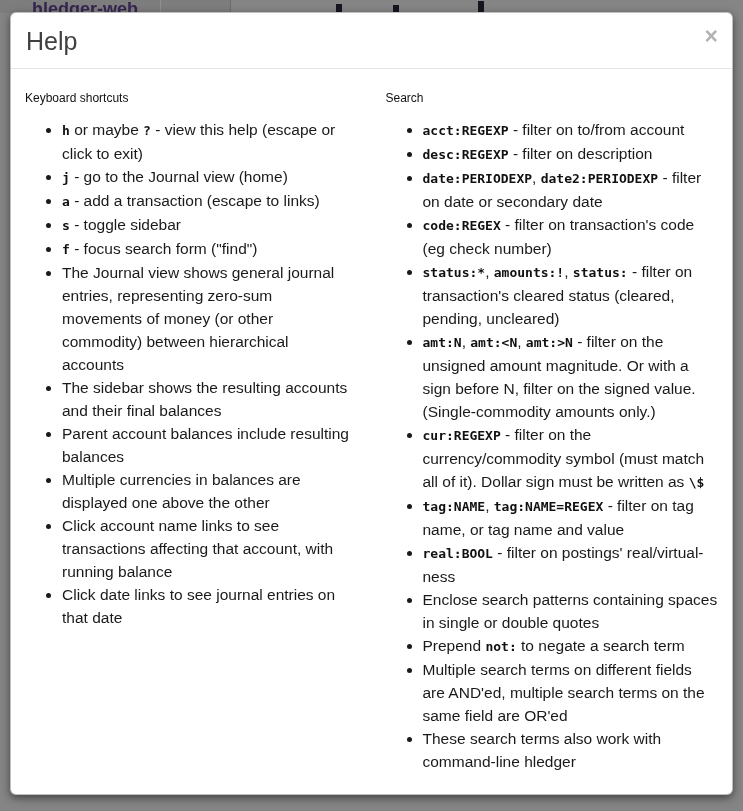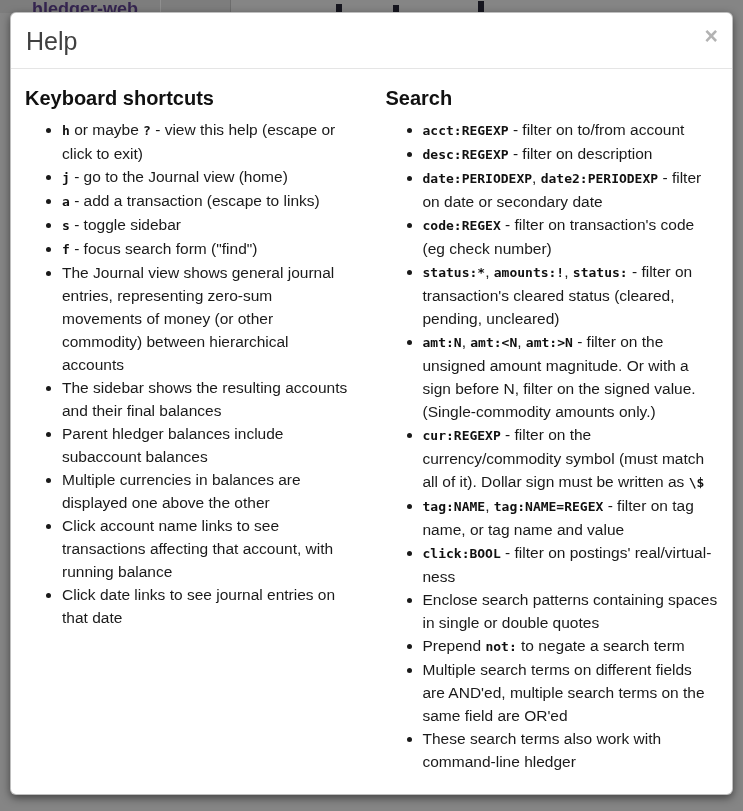--- a/index.html
+++ b/index.html
@@ -54,21 +54,21 @@
   .modal-body {
     display:flex;
     padding:19px 14px 0 14px;
     color:#1a1a1a;
   }
   .col { box-sizing:border-box; }
   .col-left  { width:50%; padding-right:18px; }
   .col-right { width:50%; padding-left:14px; }
   .section-heading {
     margin:0 0 10px 0;
-    font-size:20px; font-weight:700; color:#111111;
+    font-size:12px; font-weight:400; color:#111111;
     line-height:20px;
   }
   .col-left .section-heading.second { margin-top:21px; }
   ul.help-list {
     margin:0; padding:0 0 0 37px;
     font-size:15.5px; line-height:23px;
     list-style:disc outside;
   }
   ul.help-list li { margin:0; padding:0; }
   .code {
@@ -104,38 +104,38 @@
       <ul class="help-list">
           <li><span class="code">h</span><span> or maybe </span><span class="code">?</span><span> - view this help (escape or click to exit)</span></li>
           <li><span class="code">j</span><span> - go to the Journal view (home)</span></li>
           <li><span class="code">a</span><span> - add a transaction (escape to links)</span></li>
           <li><span class="code">s</span><span> - toggle sidebar</span></li>
           <li><span class="code">f</span><span> - focus search form ("find")</span></li>
         </ul>
       <ul class="help-list">
           <li><span>The Journal view shows general journal entries, representing zero-sum movements of money (or other commodity) between hierarchical accounts</span></li>
           <li><span>The sidebar shows the resulting accounts and their final balances</span></li>
-          <li><span>Parent hledger balances include subaccount balances</span></li>
+          <li><span>Parent account balances include resulting balances</span></li>
           <li><span>Multiple currencies in balances are displayed one above the other</span></li>
           <li><span>Click account name links to see transactions affecting that account, with running balance</span></li>
           <li><span>Click date links to see journal entries on that date</span></li>
         </ul>
     </div>
     <div class="col col-right">
       <h4 class="section-heading">Search</h4>
       <ul class="help-list">
           <li><span class="code">acct:REGEXP</span><span> - filter on to/from account</span></li>
           <li><span class="code">desc:REGEXP</span><span> - filter on description</span></li>
           <li><span class="code">date:PERIODEXP</span><span>, </span><span class="code">date2:PERIODEXP</span><span> - filter on date or secondary date</span></li>
           <li><span class="code">code:REGEX</span><span> - filter on transaction's code (eg check number)</span></li>
           <li><span class="code">status:*</span><span>, </span><span class="code">amounts:!</span><span>, </span><span class="code">status:</span><span> - filter on transaction's cleared status (cleared, pending, uncleared)</span></li>
           <li><span class="code">amt:N</span><span>, </span><span class="code">amt:&lt;N</span><span>, </span><span class="code">amt:&gt;N</span><span> - filter on the unsigned amount magnitude. Or with a sign before N, filter on the signed value. (Single-commodity amounts only.)</span></li>
           <li><span class="code">cur:REGEXP</span><span> - filter on the currency/commodity symbol (must match all of it). Dollar sign must be written as </span><span class="code">\$</span></li>
           <li><span class="code">tag:NAME</span><span>, </span><span class="code">tag:NAME=REGEX</span><span> - filter on tag name, or tag name and value</span></li>
-          <li><span class="code">click:BOOL</span><span> - filter on postings' real/virtual-ness</span></li>
+          <li><span class="code">real:BOOL</span><span> - filter on postings' real/virtual-ness</span></li>
           <li><span>Enclose search patterns containing spaces in single or double quotes</span></li>
           <li><span>Prepend </span><span class="code">not:</span><span> to negate a search term</span></li>
           <li><span>Multiple search terms on different fields are AND'ed, multiple search terms on the same field are OR'ed</span></li>
           <li><span>These search terms also work with command-line hledger</span></li>
         </ul>
     </div>
   </div>
 </div>
 
 </body></html>

